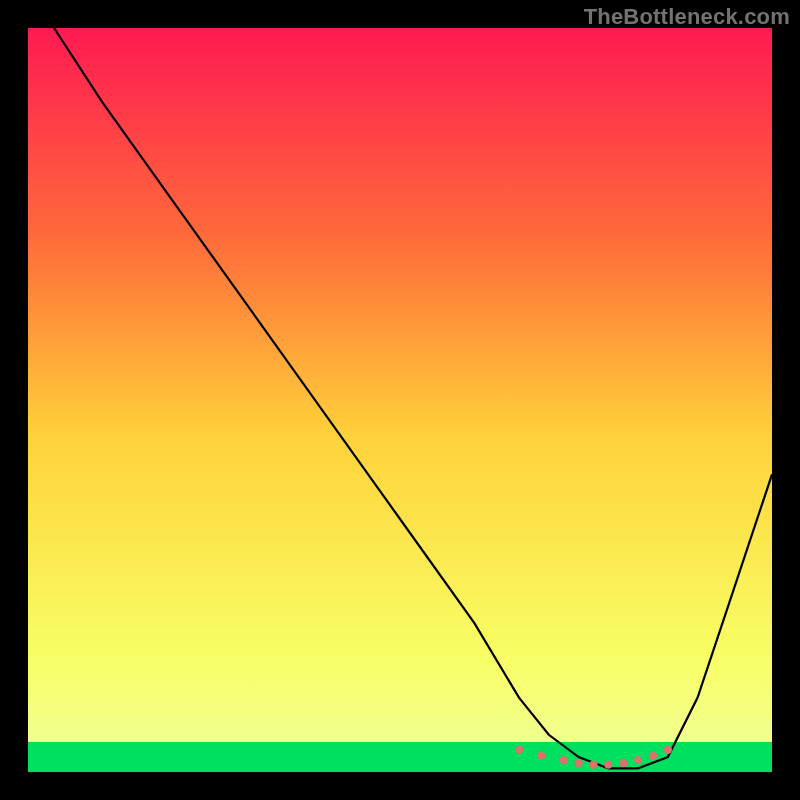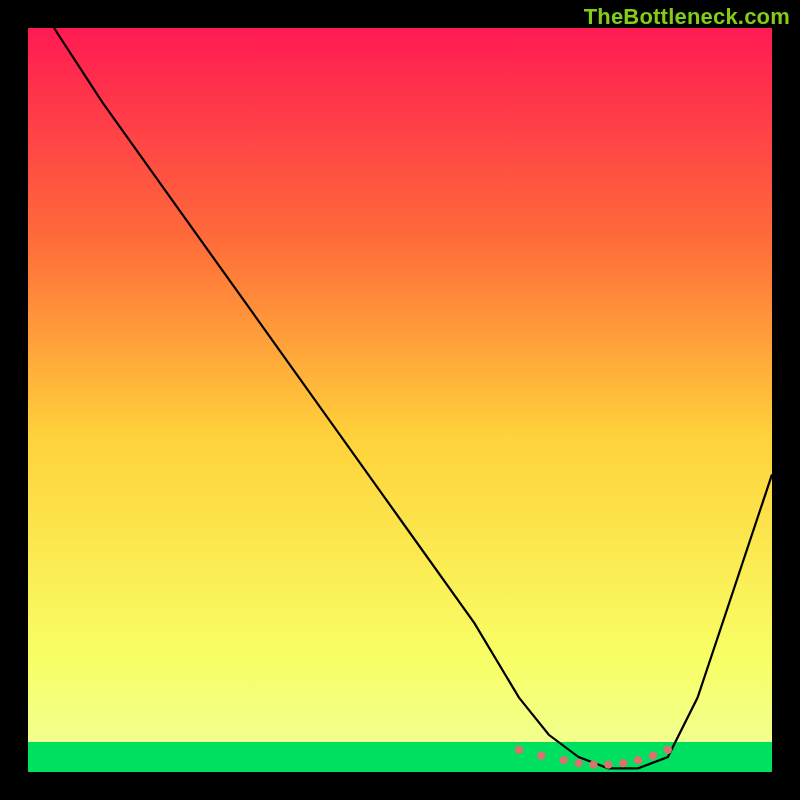--- a/index.html
+++ b/index.html
@@ -10,21 +10,21 @@
     height: 800px;
     background: #000;
   }
   .watermark {
     position: absolute;
     top: 4px;
     right: 10px;
     font-family: Arial, Helvetica, sans-serif;
     font-size: 22px;
     font-weight: bold;
-    color: #84cc16;
+    color: #737373;
     letter-spacing: 0.2px;
   }
   .plot-area {
     position: absolute;
     left: 28px;
     top: 28px;
     width: 744px;
     height: 744px;
   }
   svg { display: block; }

